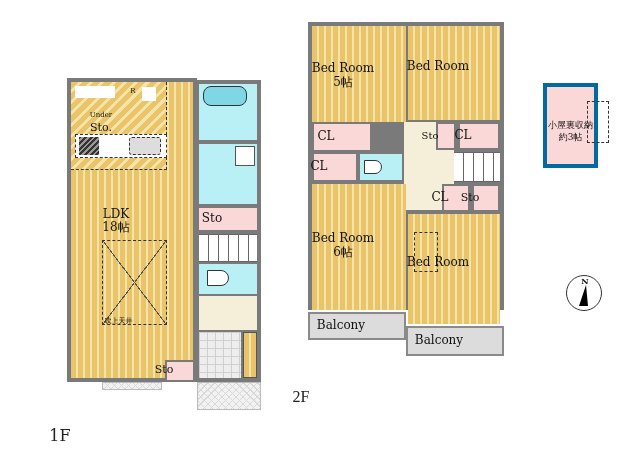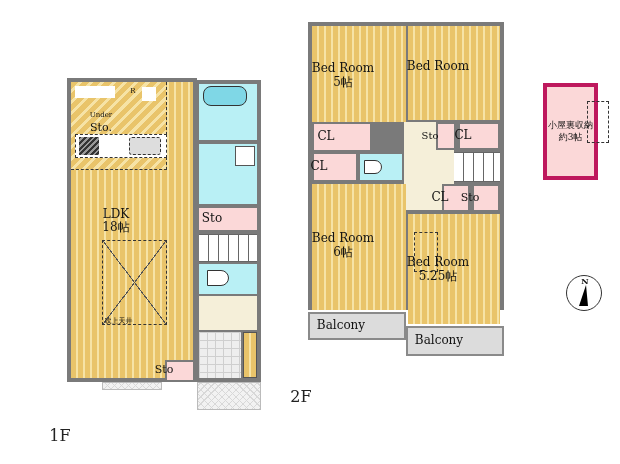--- a/index.html
+++ b/index.html
@@ -92,30 +92,29 @@
   <div class="abs pink" style="left:164px;top:162px;width:28px;height:28px;"></div>
   <div class="lbl" style="left:164px;top:170px;width:28px;font-size:11px;">Sto</div>
 
   <div class="abs wood" style="left:4px;top:162px;width:94px;height:126px;"></div>
   <div class="lbl room-lbl" style="left:4px;top:210px;width:94px;">Bed Room</div>
   <div class="lbl room-lbl" style="left:4px;top:224px;width:94px;">6帖</div>
 
   <div class="abs wood" style="left:100px;top:192px;width:92px;height:110px;"></div>
   <div class="abs dotted" style="left:106px;top:210px;width:24px;height:40px;"></div>
   <div class="lbl room-lbl" style="left:100px;top:234px;width:92px;">Bed Room</div>
-  <div class="lbl room-lbl" style="left:100px;top:248px;width:92px;">5.25帖</div>
 
   <div class="abs balcony" style="left:0px;top:290px;width:98px;height:28px;"></div>
   <div class="lbl room-lbl" style="left:0px;top:297px;width:98px;">Balcony</div>
   <div class="abs balcony" style="left:98px;top:304px;width:98px;height:30px;"></div>
   <div class="lbl room-lbl" style="left:98px;top:312px;width:98px;">Balcony</div>
 </div>
-<div class="lbl floor-lbl" style="left:286px;top:388px;width:30px;">2F</div>
+<div class="lbl floor-lbl" style="left:286px;top:388px;width:30px;font-family:Liberation Serif, serif;">2F</div>
 
-<div class="abs" style="left:527px;top:83px;width:55px;height:97px;background:#fbd8d8;border:4px solid #be185d;">
+<div class="abs" style="left:527px;top:83px;width:55px;height:85px;background:#fbd8d8;border:4px solid #0369a1;">
   <div class="abs dotted" style="left:24px;top:14px;width:22px;height:42px;"></div>
   <div class="lbl" style="left:-4px;top:34px;width:55px;font-size:9px;">小屋裏収納</div>
   <div class="lbl" style="left:-4px;top:46px;width:55px;font-size:9px;">約3帖</div>
 </div>
 
 <div class="abs" style="left:550px;top:275px;width:36px;height:36px;border:1px solid #333;border-radius:50%;">
   <div class="lbl" style="left:13px;top:1px;width:10px;font-size:8px;font-weight:bold;">N</div>
   <svg width="36" height="36" style="position:absolute;left:0;top:0;">
     <polygon points="19,9 12,30 21,30" fill="#000"></polygon>
   </svg>

